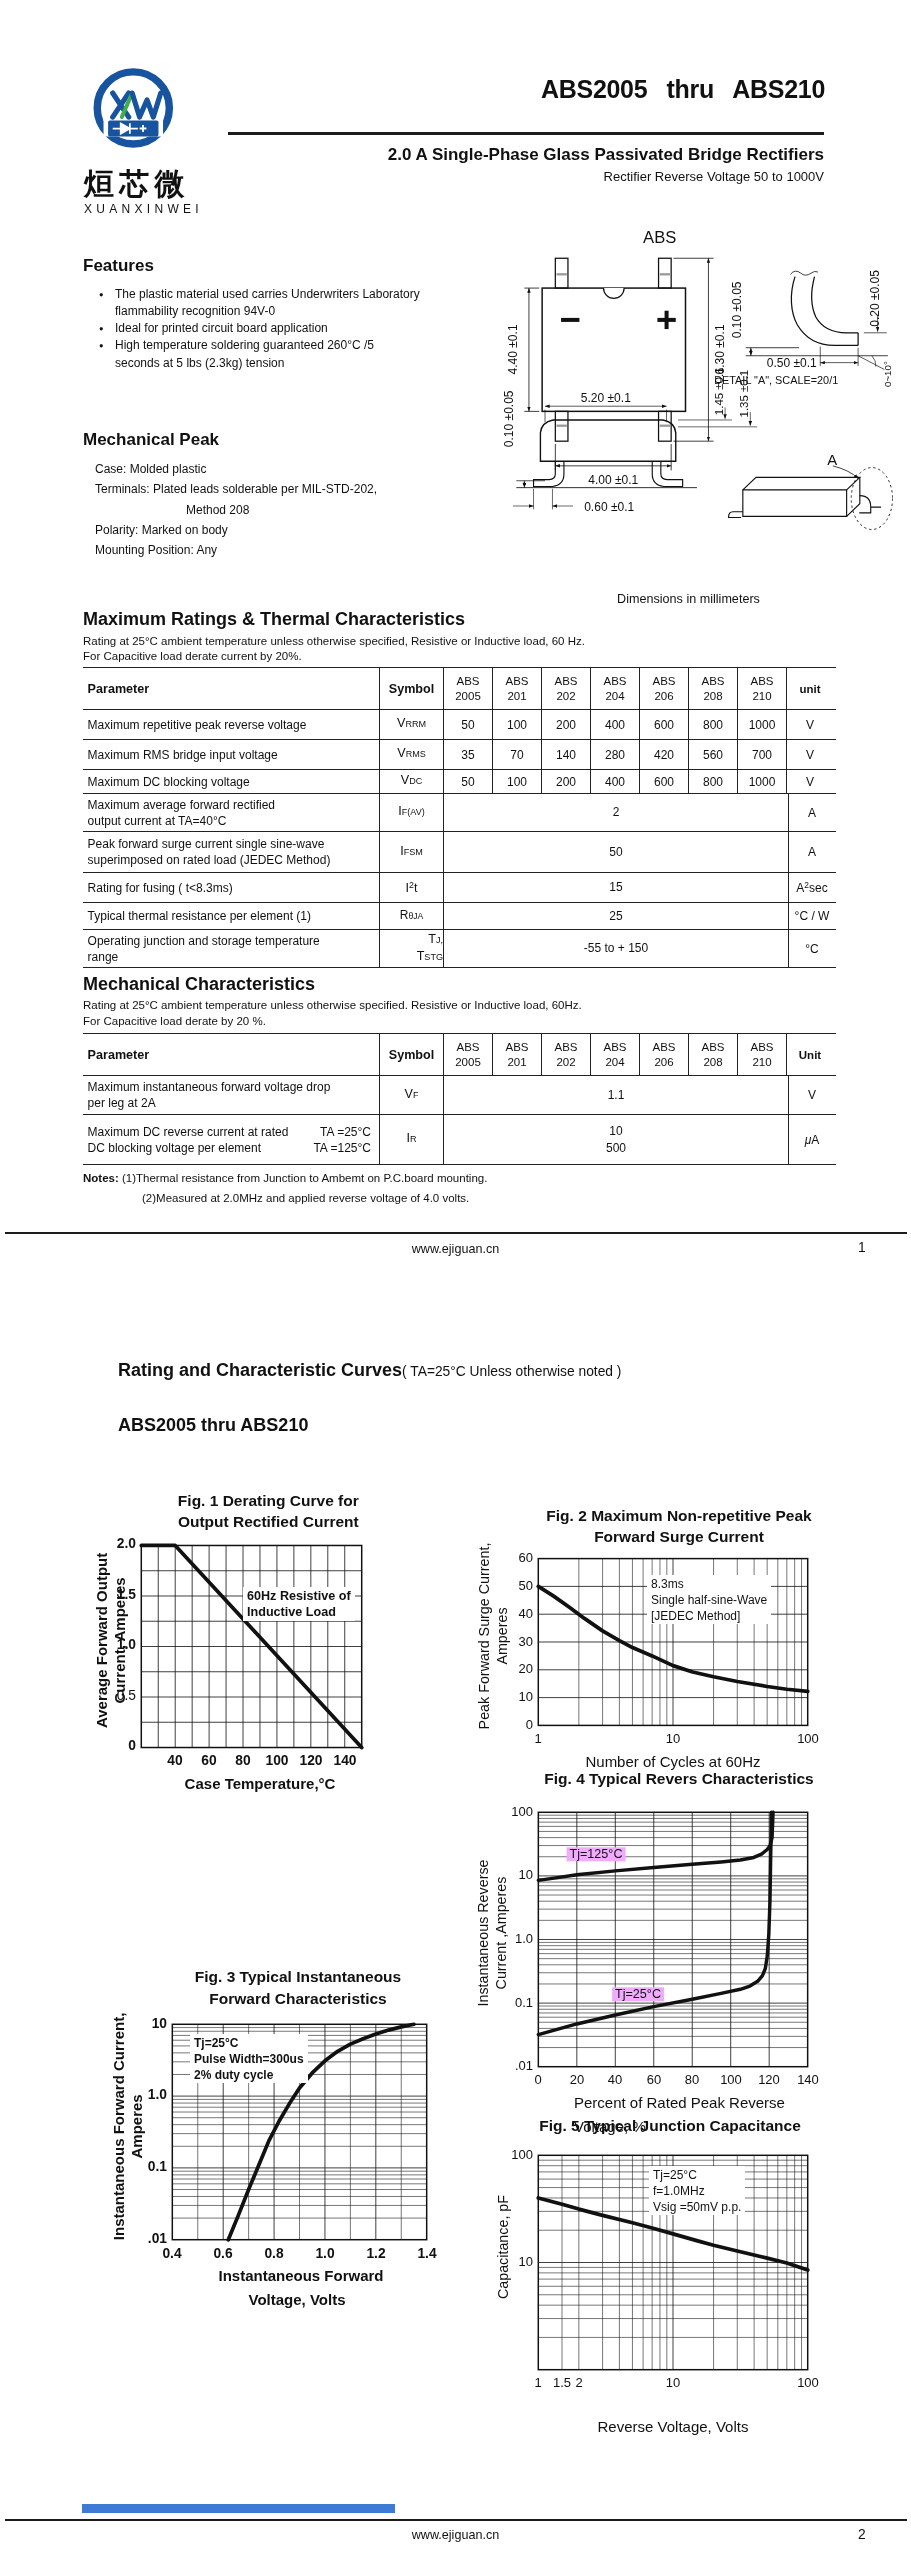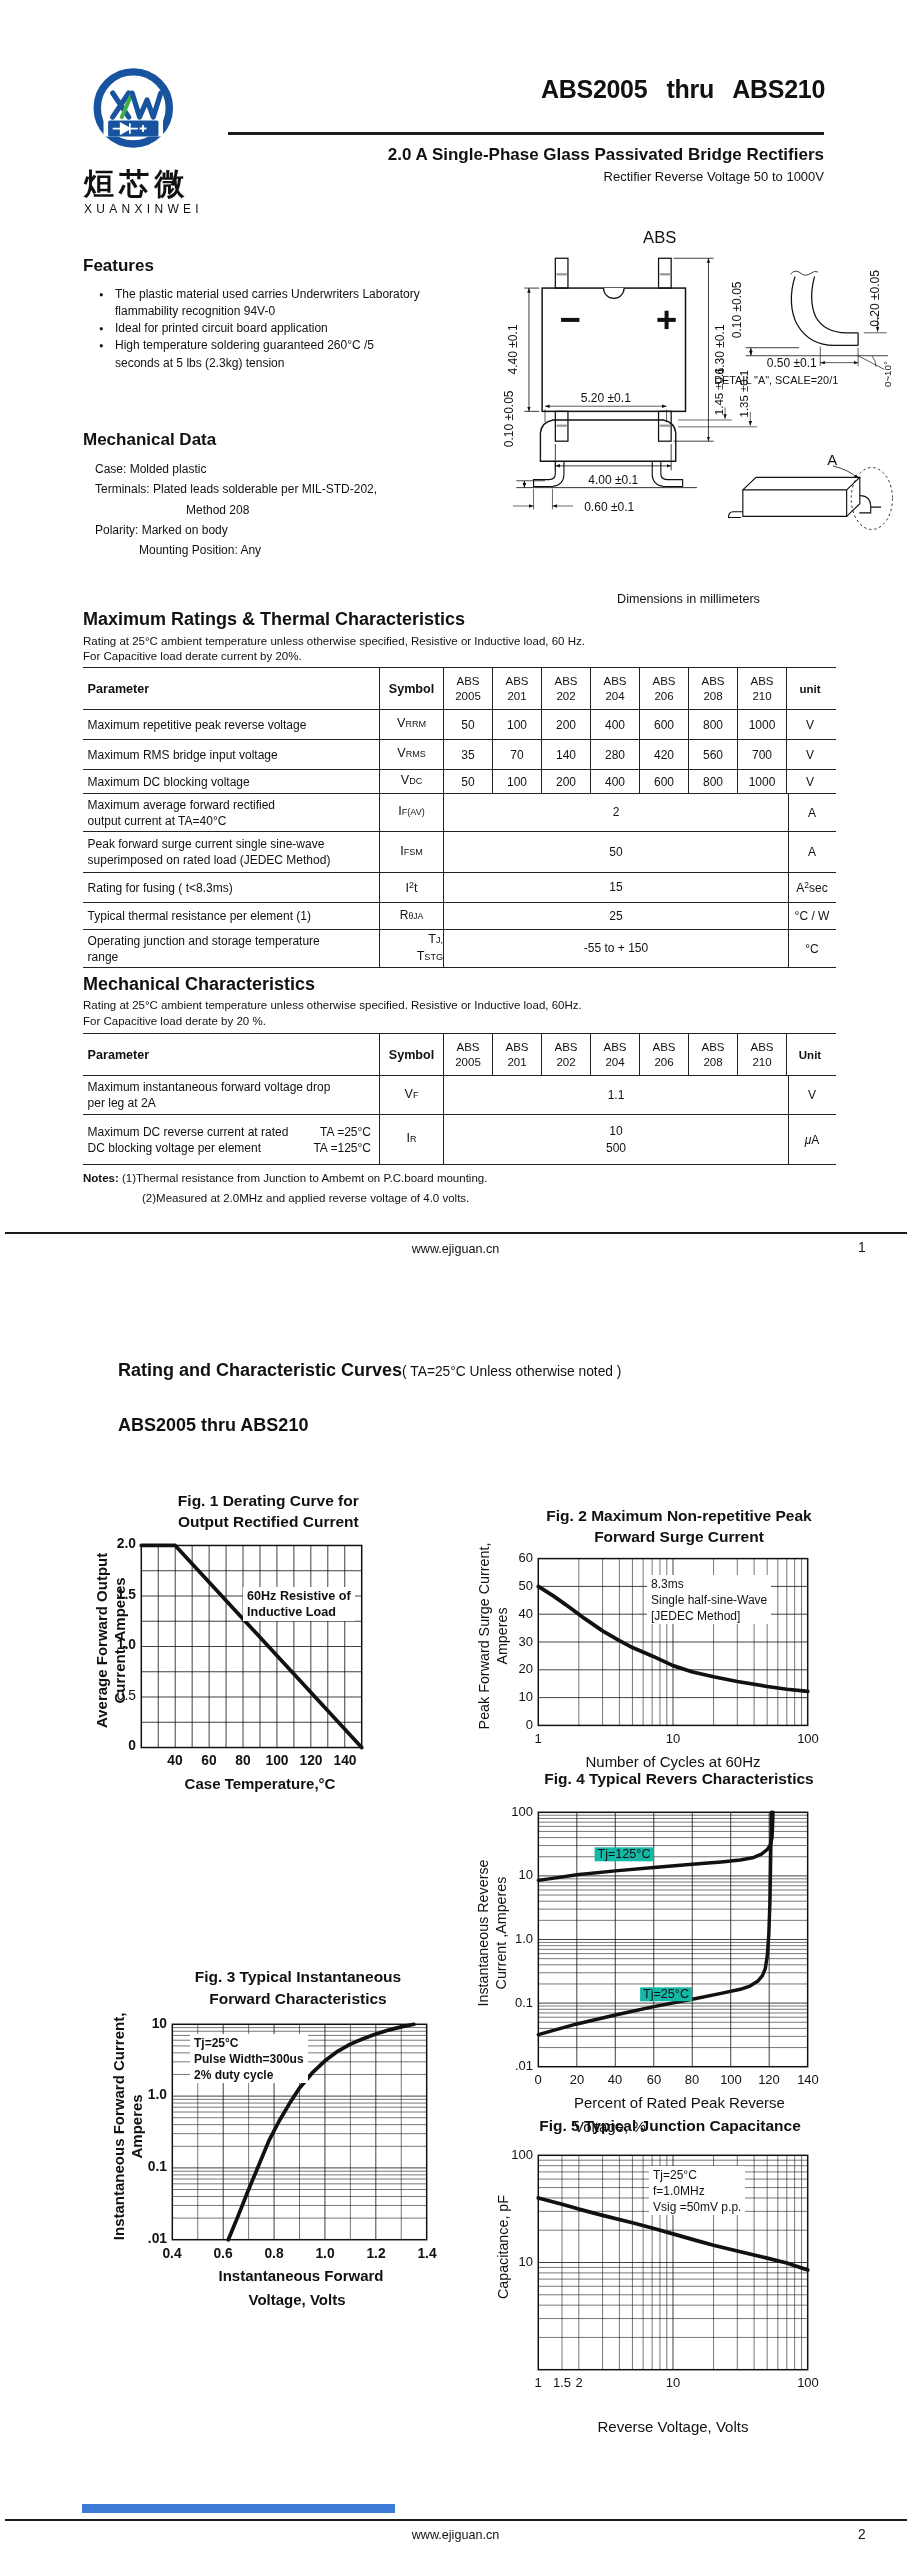--- a/index.html
+++ b/index.html
@@ -15,21 +15,21 @@
   .rule{position:absolute;background:#1c1c1c;}
   .dtable{position:absolute;}
   .trow{display:flex;border-top:1.1px solid #222;}
   .trow.first{border-top:1.7px solid #222;}
   .trow.last{border-bottom:1.7px solid #222;}
   .tcell{border-right:0.8px solid #222;display:flex;flex-direction:column;justify-content:center;box-sizing:border-box;}
   .tcell.nol{border-right:none;}
   .fig-title{position:absolute;font-weight:bold;text-align:center;}
   .ticklab{position:absolute;}
   .annbox{position:absolute;background:#fff;padding:0.6px 4px;}
-  .curvelab{position:absolute;background:#14b8a6;padding:0 2.9px;transform:translate(-50%,-55%);white-space:nowrap;margin-left:28px;}
+  .curvelab{position:absolute;background:#f0abfc;padding:0 2.9px;transform:translate(-50%,-55%);white-space:nowrap;}
   svg{position:absolute;overflow:visible;}
   svg text{font-family:"Liberation Sans",sans-serif;fill:#111;}
 </style>
 </head>
 <body>
 
 <div id="page">
 
   <svg class="abs" style="left:86px;top:61px;" width="98" height="103" viewBox="0 0 170 180">
     <circle cx="82" cy="82" r="63" fill="none" stroke="#17539e" stroke-width="13"></circle>
@@ -45,21 +45,21 @@
   <div class="abs" style="left:84px;top:202px;font-size:12px;letter-spacing:4.3px;">XUANXINWEI</div>
 
   <div class="abs b rt" style="left:287px;top:75px;width:538px;font-size:25px;letter-spacing:-0.3px;word-spacing:12.6px;">ABS2005 thru ABS210</div>
   <div class="rule" style="left:228px;top:132px;width:596px;height:3.4px;"></div>
   <div class="abs b rt" style="left:229px;top:145px;width:595px;font-size:17px;">2.0 A Single-Phase Glass Passivated Bridge Rectifiers</div>
   <div class="abs rt" style="left:229px;top:169px;width:595px;font-size:13px;">Rectifier Reverse Voltage 50 to 1000V</div>
 
   <div class="abs b" style="left:83px;top:256px;font-size:17px;">Features</div>
   <div id="features"></div>
 
-  <div class="abs b" style="left:83px;top:430px;font-size:17px;">Mechanical Data</div>
+  <div class="abs b" style="left:83px;top:430px;font-size:17px;">Mechanical Peak</div>
   <div id="mech"></div>
 
   <svg style="left:476px;top:225px;" width="419" height="367" viewBox="0 0 730 640">
     <defs>
       <marker id="ar" markerWidth="9" markerHeight="7" refX="8" refY="3" orient="auto-start-reverse" markerUnits="userSpaceOnUse">
         <path d="M0,0 L8,3 L0,6 Z" fill="#111"></path>
       </marker>
     </defs>
     <text x="320" y="32" font-size="29" text-anchor="middle">ABS</text>
 
@@ -481,21 +481,21 @@
     <div class="abs" style="left: 115px; top: 304px; font-size: 12px;">flammability recognition 94V-0</div>
     <div class="abs" style="left: 99px; top: 324px; font-size: 7.5px;">●</div>
     <div class="abs" style="left: 115px; top: 321px; font-size: 12px;">Ideal for printed circuit board application</div>
     <div class="abs" style="left: 99px; top: 341px; font-size: 7.5px;">●</div>
     <div class="abs" style="left: 115px; top: 338px; font-size: 12px;">High temperature soldering guaranteed 260°C /5</div>
     <div class="abs" style="left: 115px; top: 356px; font-size: 12px;">seconds at 5 lbs (2.3kg) tension</div>
     <div class="abs" style="left: 95px; top: 462px; font-size: 12px;">Case: Molded plastic</div>
     <div class="abs" style="left: 95px; top: 482px; font-size: 12px;">Terminals: Plated leads solderable per MIL-STD-202,</div>
     <div class="abs" style="left: 186px; top: 503px; font-size: 12px;">Method 208</div>
     <div class="abs" style="left: 95px; top: 523px; font-size: 12px;">Polarity: Marked on body</div>
-    <div class="abs" style="left: 95px; top: 543px; font-size: 12px; margin-left: 44px;">Mounting Position: Any</div>
+    <div class="abs" style="left: 95px; top: 543px; font-size: 12px;">Mounting Position: Any</div>
     <div class="fig-title" style="left: 10.3px; top: 1492px; width: 516px; font-size: 15.5px;">Fig. 1 Derating Curve for</div>
     <div class="fig-title" style="left: 10.3px; top: 1513px; width: 516px; font-size: 15.5px;">Output Rectified Current</div>
     <svg width="225" height="207" viewBox="-4 -4 392 360" style="left: 139px; top: 1543px;">
       <line x1="29.53846153846154" y1="0" x2="29.53846153846154" y2="352" stroke="#111" stroke-width="1.4"></line>
       <line x1="59.07692307692308" y1="0" x2="59.07692307692308" y2="352" stroke="#111" stroke-width="1.4"></line>
       <line x1="88.61538461538461" y1="0" x2="88.61538461538461" y2="352" stroke="#111" stroke-width="1.4"></line>
       <line x1="118.15384615384616" y1="0" x2="118.15384615384616" y2="352" stroke="#111" stroke-width="1.4"></line>
       <line x1="147.6923076923077" y1="0" x2="147.6923076923077" y2="352" stroke="#111" stroke-width="1.4"></line>
       <line x1="177.23076923076923" y1="0" x2="177.23076923076923" y2="352" stroke="#111" stroke-width="1.4"></line>
       <line x1="206.76923076923077" y1="0" x2="206.76923076923077" y2="352" stroke="#111" stroke-width="1.4"></line>

